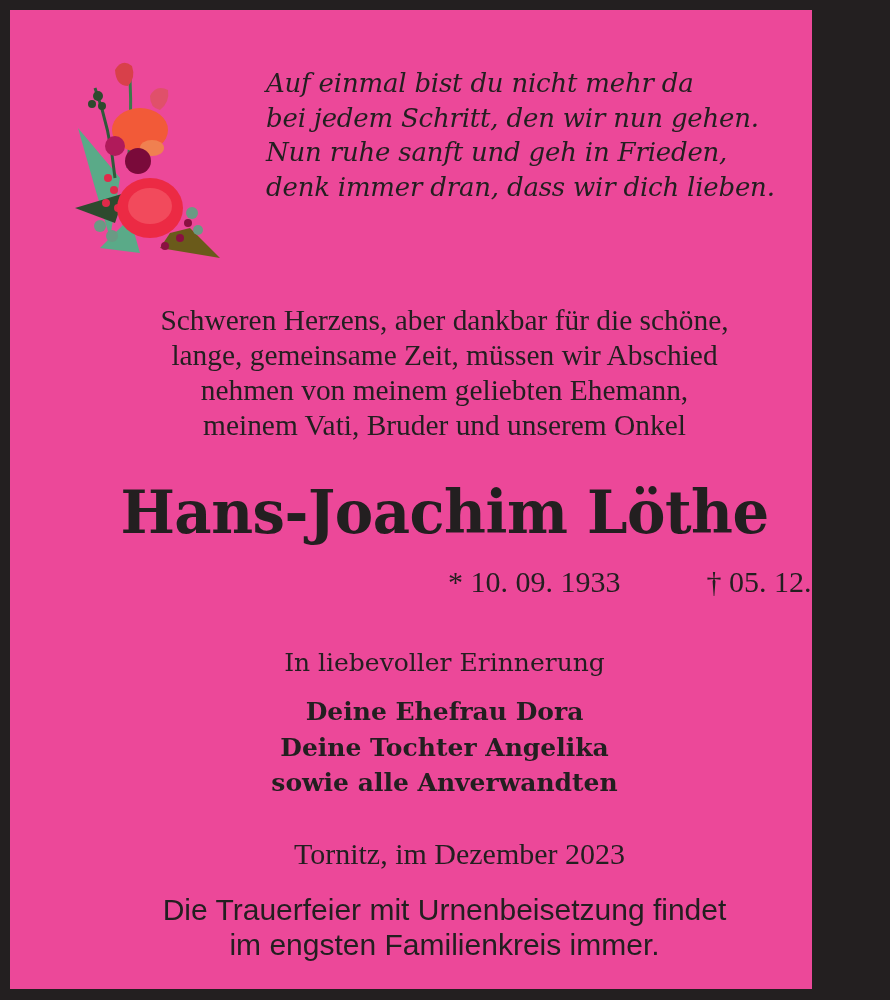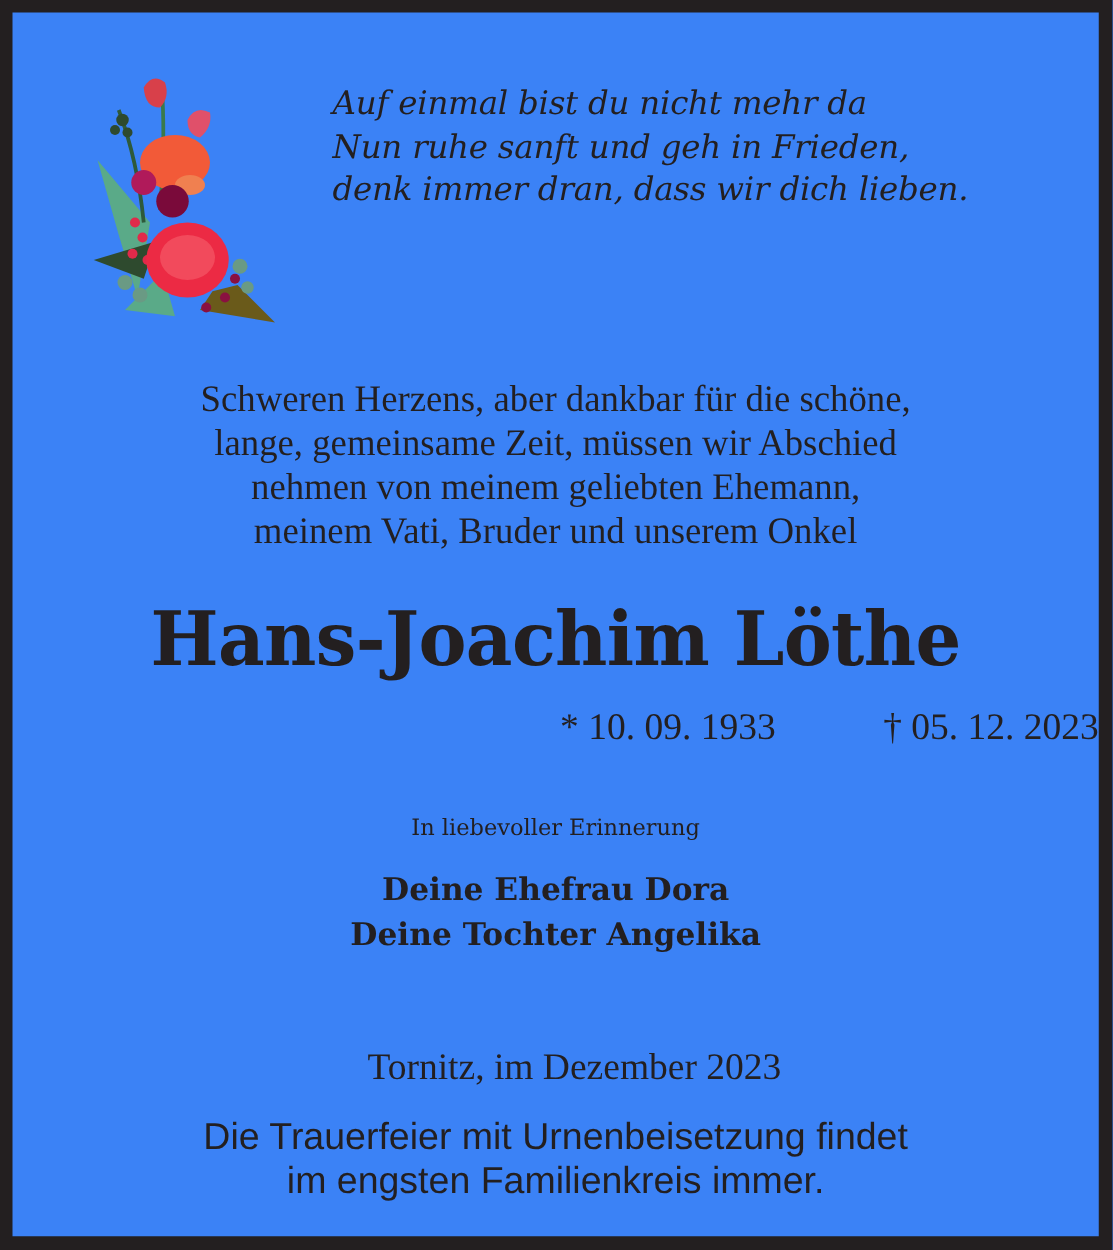--- a/index.html
+++ b/index.html
@@ -1,27 +1,27 @@
 <!DOCTYPE html>
 <html><head>
   <meta charset="utf-8">
   <style>
     html, body { margin: 0; padding: 0; }
     body { width: 890px; height: 1000px; background: #231f20; font-family: "DejaVu Serif", serif; color: #231f20; }
-    .frame { position: absolute; left: 10px; top: 10px; width: 869px; height: 979px; background: #3b82f6; overflow: hidden; }
+    .frame { position: absolute; left: 10px; top: 10px; width: 802px; height: 979px; background: #ec4899; overflow: hidden; }
     .flower { position: absolute; left: 60px; top: 48px; width: 165px; height: 210px; }
     .poem { position: absolute; left: 256px; top: 56px; font-family: "DejaVu Serif", serif; font-style: italic; font-size: 26px; line-height: 34.5px; color: #231f20; letter-spacing: -0.2px; }
     .poem div { white-space: nowrap; }
     .center { position: absolute; left: 0; width: 869px; text-align: center; }
     .intro { top: 292px; font-size: 26px; line-height: 35px; font-family: "Liberation Serif", serif; font-size: 30px; transform: scaleX(0.98); }
     .name { top: 462px; font-family: "DejaVu Serif", serif; font-weight: bold; font-size: 60px; line-height: 80px; transform: scaleX(0.96); letter-spacing: -0.5px; }
     .dates { top: 552px; font-family: "Liberation Serif", serif; font-size: 30px; line-height: 40px; text-align: right; }
     .dates span { display: inline-block; }
     .dates .gap { width: 86px; }
-    .memory { top: 636px; font-family: "DejaVu Serif", serif; font-size: 18px; line-height: 34px; }
+    .memory { top: 636px; font-family: "DejaVu Serif", serif; font-size: 25px; line-height: 34px; }
     .family { top: 684px; font-family: "DejaVu Serif", serif; font-weight: bold; font-size: 25px; line-height: 35.5px; }
     .place { top: 824px; font-family: "Liberation Serif", serif; font-size: 30px; line-height: 40px; margin-left: 15px; }
     .service { top: 882px; font-family: Liberation Sans, sans-serif; font-size: 30px; line-height: 35px; }
   </style>
 </head>
 <body>
 
 <div class="frame">
 
   <svg class="flower" viewBox="0 0 165 210">
@@ -56,20 +56,21 @@
     <circle cx="42" cy="178" r="6" fill="#6a9a84"></circle>
     <circle cx="122" cy="155" r="6" fill="#6a9a84"></circle>
     <circle cx="128" cy="172" r="5" fill="#6a9a84"></circle>
     <circle cx="118" cy="165" r="4" fill="#8a1040"></circle>
     <circle cx="110" cy="180" r="4" fill="#8a1040"></circle>
     <circle cx="95" cy="188" r="4" fill="#8a1040"></circle>
   </svg>
 
   <div class="poem">
     <div>Auf einmal bist du nicht mehr da</div>
+    <div>bei jedem Schritt, den wir nun gehen.</div>
     <div>Nun ruhe sanft und geh in Frieden,</div>
     <div>denk immer dran, dass wir dich lieben.</div>
   </div>
 
   <div class="center intro">
     <div>Schweren Herzens, aber dankbar für die schöne,</div>
     <div>lange, gemeinsame Zeit, müssen wir Abschied</div>
     <div>nehmen von meinem geliebten Ehemann,</div>
     <div>meinem Vati, Bruder und unserem Onkel</div>
   </div>
@@ -78,20 +79,21 @@
 
   <div class="center dates">
     <span>* 10. 09. 1933</span><span class="gap"></span><span>† 05. 12. 2023</span>
   </div>
 
   <div class="center memory">In liebevoller Erinnerung</div>
 
   <div class="center family">
     <div>Deine Ehefrau Dora</div>
     <div>Deine Tochter Angelika</div>
+    <div>sowie alle Anverwandten</div>
   </div>
 
   <div class="center place">Tornitz, im Dezember 2023</div>
 
   <div class="center service">
     <div>Die Trauerfeier mit Urnenbeisetzung findet</div>
     <div>im engsten Familienkreis immer.</div>
   </div>
 </div>
 

